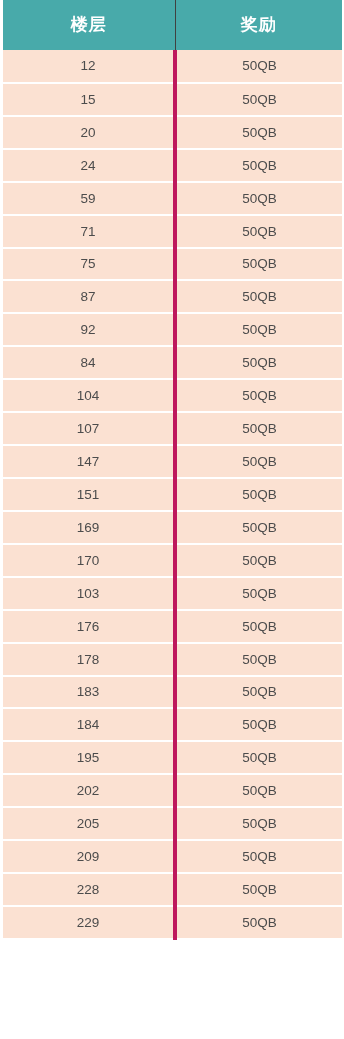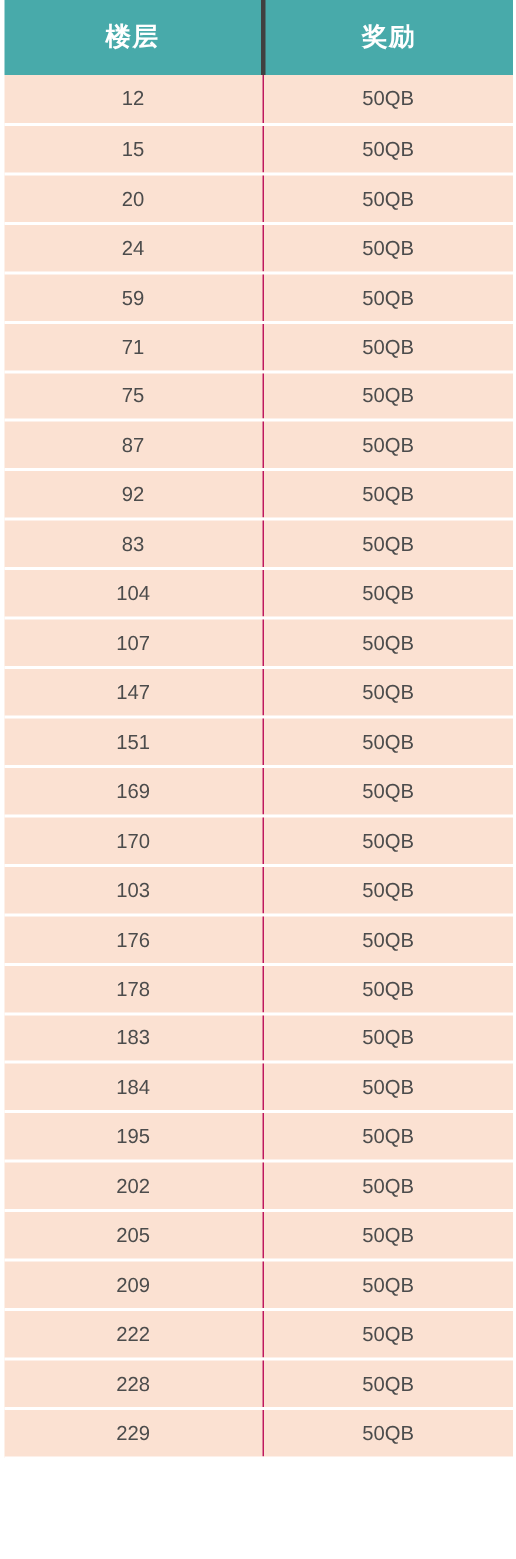--- a/index.html
+++ b/index.html
@@ -43,38 +43,38 @@
     height: 50px;
     line-height: 50px;
     padding: 0;
     text-align: center;
     vertical-align: middle;
     border: none;
     box-sizing: border-box;
   }
 
   thead tr.header-row th.th-floor {
-    border-right: 3px solid #404040;
+    border-right: 1px solid #404040;
   }
 
   tbody tr.data-row td {
     background: #fbe1d2;
     color: #4c4c4c;
     font-size: 13.5px;
     font-weight: normal;
     height: 32.93px;
     padding: 0;
     text-align: center;
     vertical-align: middle;
     border-bottom: 2px solid #ffffff;
     box-sizing: border-box;
   }
 
   tbody tr.data-row td.cell-floor {
-    border-right: 1px solid #be185d;
+    border-right: 4px solid #be185d;
     text-align: center;
   }
 
   tbody tr.data-row:last-child td {
     border-bottom: 2px solid #ffffff;
   }
 </style>
 </head>
 <body>
 
@@ -121,21 +121,21 @@
         </tr>
         <tr class="data-row">
           <td class="cell-floor">87</td>
           <td class="cell-reward">50QB</td>
         </tr>
         <tr class="data-row">
           <td class="cell-floor">92</td>
           <td class="cell-reward">50QB</td>
         </tr>
         <tr class="data-row">
-          <td class="cell-floor">83</td>
+          <td class="cell-floor">84</td>
           <td class="cell-reward">50QB</td>
         </tr>
         <tr class="data-row">
           <td class="cell-floor">104</td>
           <td class="cell-reward">50QB</td>
         </tr>
         <tr class="data-row">
           <td class="cell-floor">107</td>
           <td class="cell-reward">50QB</td>
         </tr>
@@ -182,24 +182,20 @@
         <tr class="data-row">
           <td class="cell-floor">202</td>
           <td class="cell-reward">50QB</td>
         </tr>
         <tr class="data-row">
           <td class="cell-floor">205</td>
           <td class="cell-reward">50QB</td>
         </tr>
         <tr class="data-row">
           <td class="cell-floor">209</td>
-          <td class="cell-reward">50QB</td>
-        </tr>
-        <tr class="data-row">
-          <td class="cell-floor">222</td>
           <td class="cell-reward">50QB</td>
         </tr>
         <tr class="data-row">
           <td class="cell-floor">228</td>
           <td class="cell-reward">50QB</td>
         </tr>
         <tr class="data-row">
           <td class="cell-floor">229</td>
           <td class="cell-reward">50QB</td>
         </tr>

